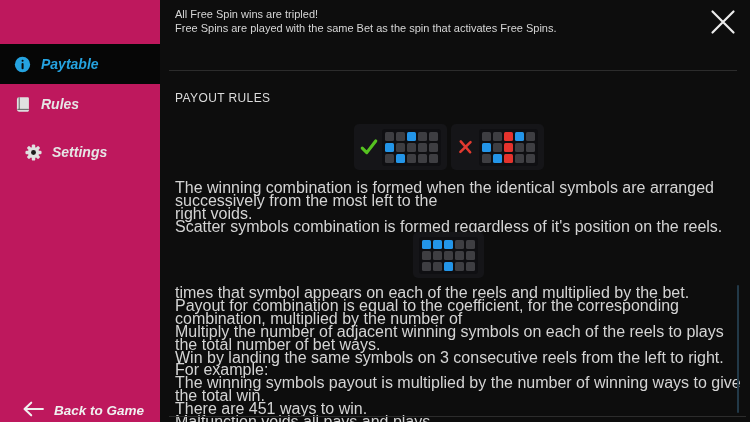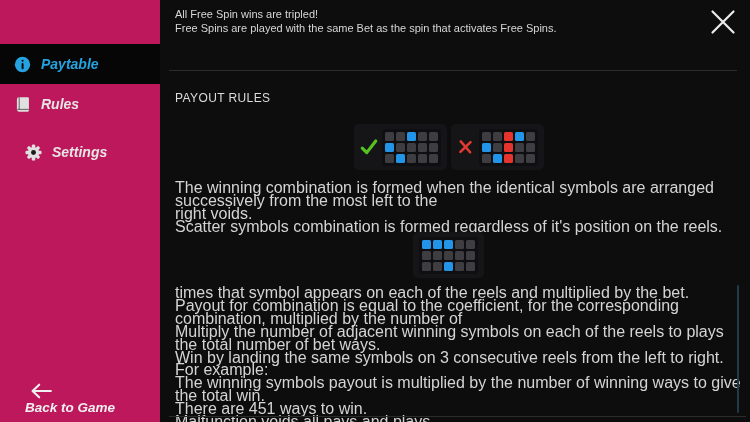--- a/index.html
+++ b/index.html
@@ -29,22 +29,22 @@
   .side-item .lbl {
     margin-left:10px; font-size:14px; font-weight:bold; color:#e6e6e6;
   }
   .side-item.active { background:#060606; }
   .side-item.active .lbl { color:#25a3e0; }
   .item-paytable { top:44px; }
   .item-rules    { top:84px; }
   .item-settings { top:132px;margin-left:11px; }
 
   .back-btn {
-    position:absolute; left:16px; bottom:4px; width:160px; height:36px;
-    display:flex; align-items:flex-start; cursor:pointer;flex-direction:column;
+    position:absolute; left:8px; bottom:4px; width:160px; height:36px;
+    display:flex; align-items:flex-end; cursor:pointer;
   }
   .back-btn .ic { margin-left:13px; width:24px; height:18px; }
   .back-btn .lbl { margin-left:9px; font-size:13.5px; font-weight:bold; color:#f0f0f0; }
 
   
   .main { position:absolute; left:160px; top:0; width:590px; height:422px; }
 
   .hdr-text { position:absolute; left:15px; top:7px; font-size:11px; line-height:14px; color:#d6d6d6; }
   .close-btn {
     position:absolute; top:7px; right:12px; width:30px; height:30px;

